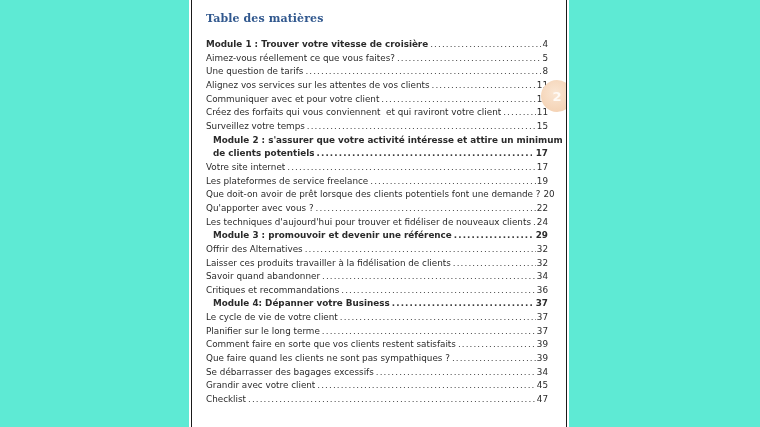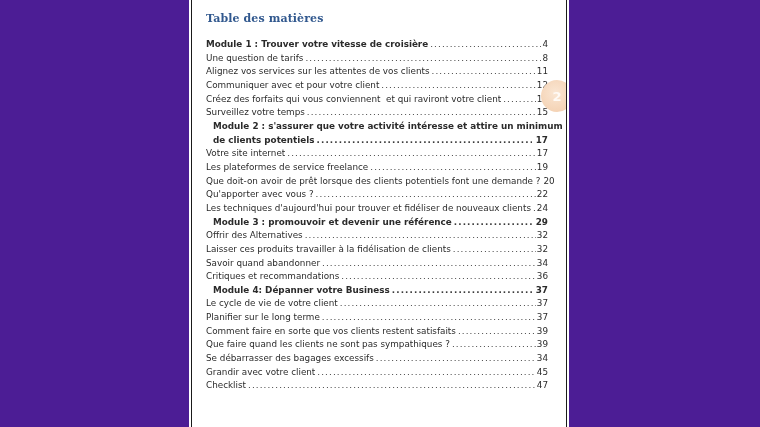--- a/index.html
+++ b/index.html
@@ -5,21 +5,21 @@
   html, body {
     margin: 0; padding: 0;
     width: 760px; height: 427px;
     background: #000;
     overflow: hidden;
     font-family: "DejaVu Sans", sans-serif;
   }
   .canvas {
     position: relative;
     width: 760px; height: 427px;
-    background: #4c1d95;
+    background: #5eead4;
   }
   
   .page-halo {
     position: absolute;
     left: 189px; top: 0;
     width: 380px; height: 427px;
     background: #ffffff;
   }
   
   .page {
@@ -95,20 +95,25 @@
       <div class="doc-title">Table des matières</div>
 
       <div class="toc">
 
         <div class="toc-row b-label">
           <span class="label">Module 1 : Trouver votre vitesse de croisière</span>
             <span class="dots"></span>
             <span class="page-num">4</span>
         </div>
         <div class="toc-row">
+          <span class="label">Aimez-vous réellement ce que vous faites?</span>
+            <span class="dots"></span>
+            <span class="page-num">5</span>
+        </div>
+        <div class="toc-row">
           <span class="label">Une question de tarifs</span>
             <span class="dots"></span>
             <span class="page-num">8</span>
         </div>
         <div class="toc-row">
           <span class="label">Alignez vos services sur les attentes de vos clients</span>
             <span class="dots"></span>
             <span class="page-num">11</span>
         </div>
         <div class="toc-row">

